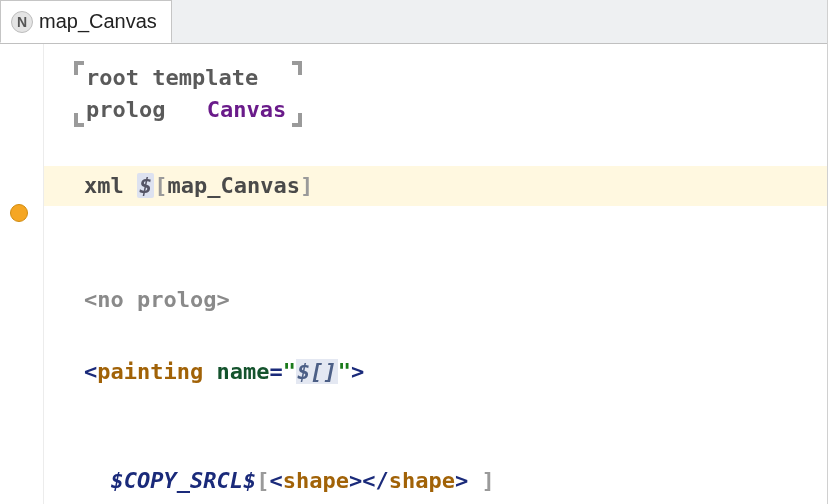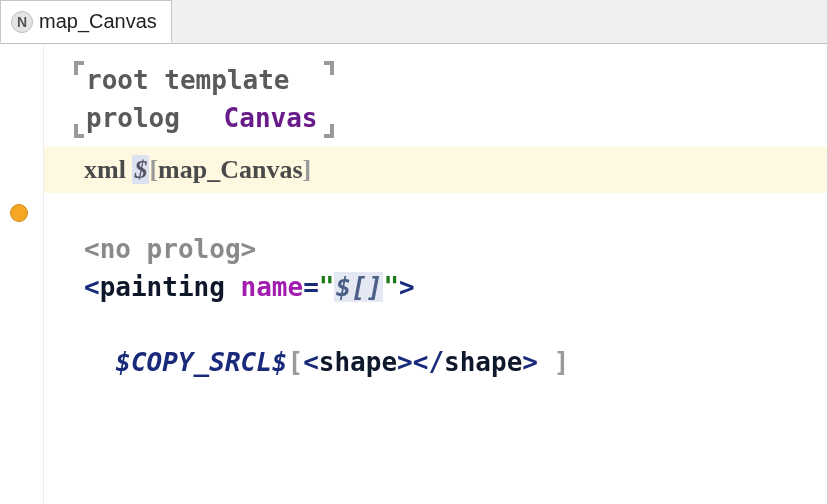--- a/index.html
+++ b/index.html
@@ -40,21 +40,21 @@
     align-items: center;
     justify-content: center;
     font-weight: 600;
     font-size: 14px;
     color: #555;
   }
   .editor-wrap {
     display: flex;
     height: calc(100% - 44px);
     font-family: "Consolas", "Menlo", monospace;
-    font-size: 26px;
+    font-size: 22px;
     line-height: 1.45;
   }
   .gutter {
     width: 44px;
     background: #ffffff;
     border-right: 1px solid #ececec;
     position: relative;
   }
   .gutter-bulb {
     position: absolute;
@@ -84,46 +84,44 @@
     height: 14px;
     border: 4px solid #9a9a9a;
   }
   
   .br-tl { top: -1px; left: -10px; border-right: none; border-bottom: none; }
   .br-bl { bottom: -1px; left: -10px; border-right: none; border-top: none; }
   .br-tr { top: -1px; right: -10px; border-left: none; border-bottom: none; }
   .br-br { bottom: -1px; right: -10px; border-left: none; border-top: none; }
   .kw-darkgray { color: #5a5a5a; }
   .kw-purple { color: #6a1b8a; margin-left: 28px; }
-  .line { padding-left: 40px; white-space: pre; }
+  .line { padding-left: 40px; white-space: pre; margin-top: 40px; }
   .xml-line {
     background: #fff8e0;
     padding-top: 4px;
     padding-bottom: 4px;
-    margin-top: 10px;
-    font-family: Liberation Serif, serif;
   }
   .tok-xml { color: #4a4a4a; }
   .tok-dollar-h {
     color: #556;
     background: #dde2f0;
     padding: 0 2px;
     border-radius: 2px;
     font-style: italic;
   }
   .bracketL, .bracketR {
     color: #9a9a9a;
     font-weight: 800;
   }
   .mapname { color: #4a4a4a; }
   .blank { height: 38px; }
   .noprolog { color: #8a8a8a; }
   .tag-delim { color: #1a2a7a; }
-  .tag-name { color: #0f172a; }
-  .attr-name { color: #a21caf; }
+  .tag-name { color: #a16207; }
+  .attr-name { color: #14532d; }
   .attr-eq { color: #1a2a7a; }
   .attr-quote { color: #1a7a1a; }
   .attr-dollar-pl {
     color: #4c5f86;
     background: #e4e8f2;
     font-style: italic;
     padding: 0 1px;
   }
   .copy-var {
     color: #1a2a7a;

